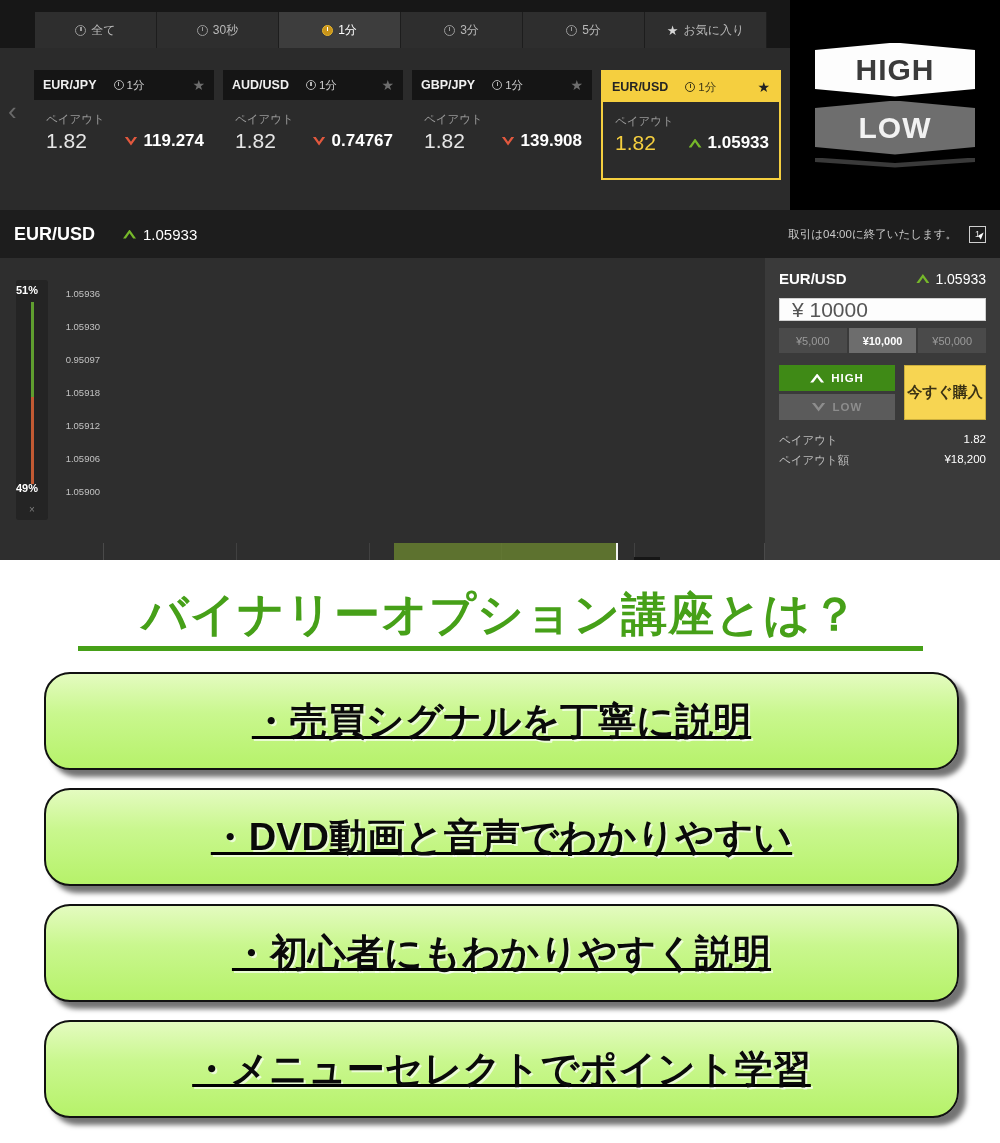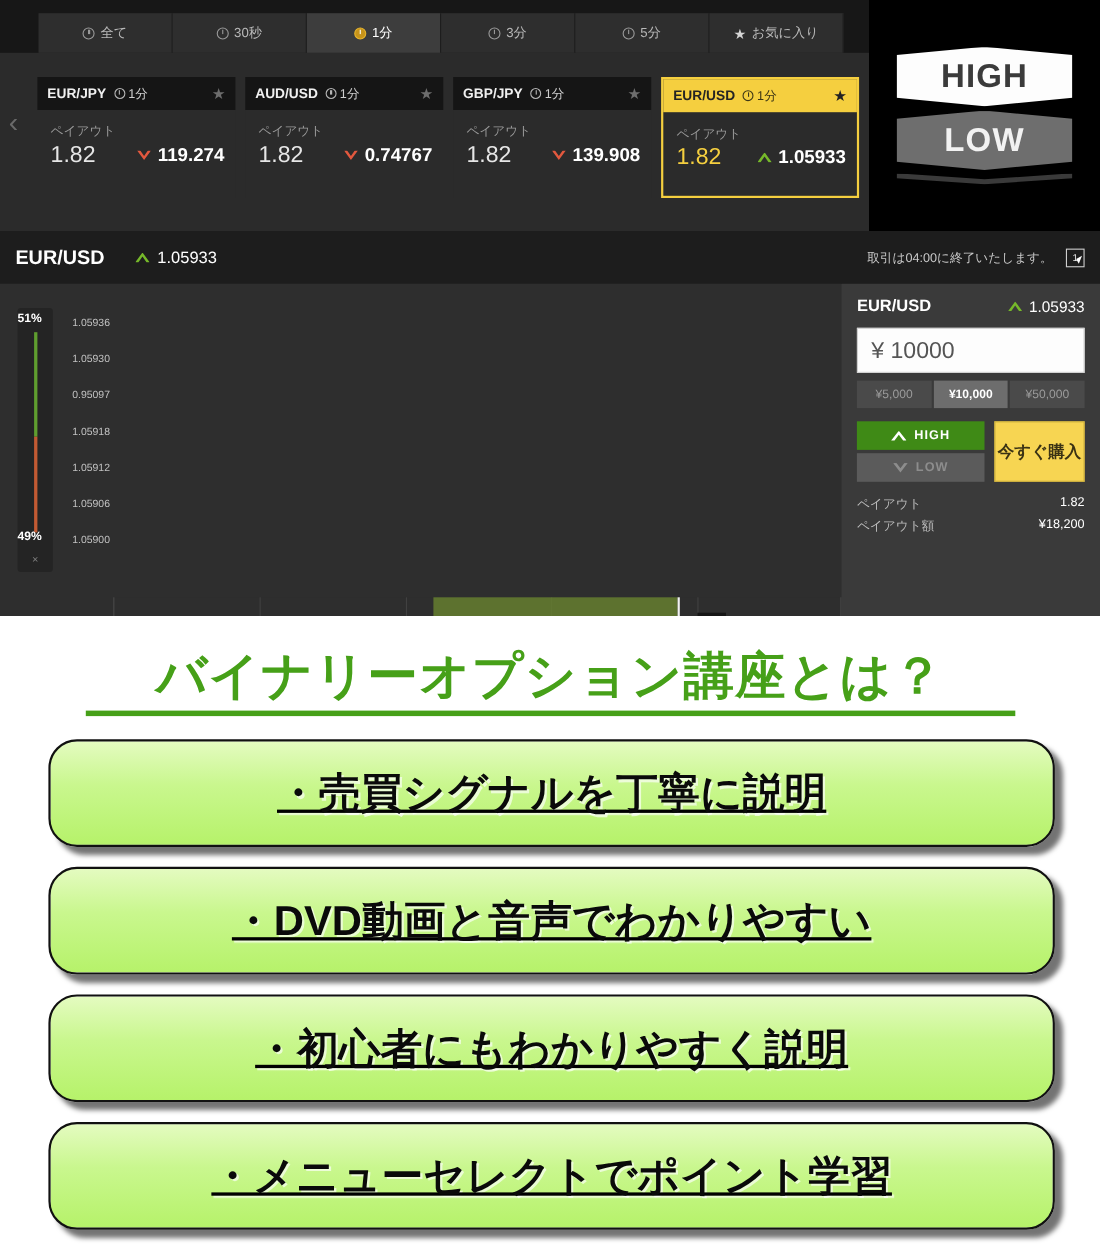--- a/index.html
+++ b/index.html
@@ -37,21 +37,21 @@
   }
   .logo .hi { background: #fdfdfd; color: #3b3b3b; clip-path: polygon(0 14%,50% 0,100% 14%,100% 86%,50% 100%,0 86%); }
   .logo .lo { background: #6e6e6e; color: #f2f2f2; clip-path: polygon(0 14%,50% 0,100% 14%,100% 86%,50% 100%,0 86%); margin-top: 4px; }
   .logo .shade { height: 10px; margin-top: 3px; background: #3a3a3a; clip-path: polygon(0 0,50% 55%,100% 0,100% 45%,50% 100%,0 45%); }
 
   
   .cards { position: absolute; left: 0; top: 48px; width: 790px; height: 140px; }
   .carousel-arrow { position: absolute; left: 8px; top: 50px; color: #6a6a6a; font-size: 26px; font-weight: 300; line-height: 1; }
   .card { position: absolute; top: 22px; width: 180px; height: 110px; background: #2b2b2b; }
   .card .chead {
-    height: 30px; background: #151515; display: flex; align-items: center; padding: 0 9px; gap: 7px;
+    height: 30px; background: #151515; display: flex; align-items: center; padding: 0 9px; gap: 17px;
     color: #f0f0f0; font-size: 12.5px; font-weight: bold;
   }
   .card .chead .per { font-weight: normal; color: #cfcfcf; font-size: 11.5px; display: flex; align-items: center; gap: 3px; }
   .card .chead .clk { width: 10px; height: 10px; border: 1.4px solid #b5b5b5; border-radius: 50%; position: relative; }
   .card .chead .clk::after { content: ""; position: absolute; left: 3.4px; top: 1.3px; width: 1.2px; height: 3.6px; background: #b5b5b5; }
   .card .chead .star { margin-left: auto; font-size: 14px; color: #6d6d6d; }
   .card .cbody { padding: 12px 10px 0 12px; }
   .card .plabel { color: #9a9a9a; font-size: 11.5px; margin-bottom: 2px; }
   .card .prow { display: flex; align-items: center; }
   .card .pay { font-size: 21px; color: #e6e6e6; }
@@ -93,21 +93,21 @@
   .vline { position: absolute; top: 0; bottom: 0; width: 1px; background: #414141; }
   .greenband { position: absolute; top: 0; bottom: 0; background: rgba(106,133,48,0.78); }
   .cursorline { position: absolute; top: 0; bottom: 0; width: 2px; background: #f2f2f2; }
   .markbox { position: absolute; width: 26px; height: 26px; background: #161616; display: flex; align-items: center; justify-content: center; }
 
   
   .panel { position: absolute; right: 0; top: 258px; width: 235px; height: 302px; background: #3a3a3a; padding: 12px 14px; }
   .panel .prow1 { display: flex; align-items: center; margin-bottom: 11px; }
   .panel .prow1 .nm { color: #ffffff; font-size: 15px; font-weight: bold; }
   .panel .prow1 .pv { margin-left: auto; display: flex; align-items: center; gap: 6px; color: #fff; font-size: 14px; }
-  .amount { width: 100%; height: 41px; background: #fdfdfd; border: 1px solid #d0d0d0; color: #555; font-size: 21px; display: flex; align-items: center; padding-left: 12px; }
+  .amount { width: 100%; height: 23px; background: #fdfdfd; border: 1px solid #d0d0d0; color: #555; font-size: 21px; display: flex; align-items: center; padding-left: 12px; }
   .quick { display: flex; margin-top: 7px; gap: 2px; }
   .quick div { flex: 1; height: 25px; background: #4a4a4a; color: #9b9b9b; font-size: 11px; display: flex; align-items: center; justify-content: center; }
   .quick div.on { background: #6d6d6d; color: #ffffff; font-weight: bold; }
   .actions { display: flex; margin-top: 12px; gap: 9px; }
   .hl { width: 116px; }
   .btnHigh { height: 26px; background: #3f8a16; color: #fff; font-size: 11.5px; font-weight: bold; letter-spacing: 1px; display: flex; align-items: center; justify-content: center; gap: 7px; }
   .btnHigh .arc { background: #ffffff; width: 14px; height: 9px; }
   .btnLow { height: 26px; background: #5b5b5b; color: #8d8d8d; font-size: 11.5px; font-weight: bold; letter-spacing: 1px; display: flex; align-items: center; justify-content: center; gap: 7px; margin-top: 3px; }
   .btnLow .arc { background: #8d8d8d; width: 14px; height: 9px; }
   .btnBuy { flex: 1; background: #f7d552; border: 1px solid #cbae3d; color: #3a3214; font-size: 15px; font-weight: bold; display: flex; align-items: center; justify-content: center; }

